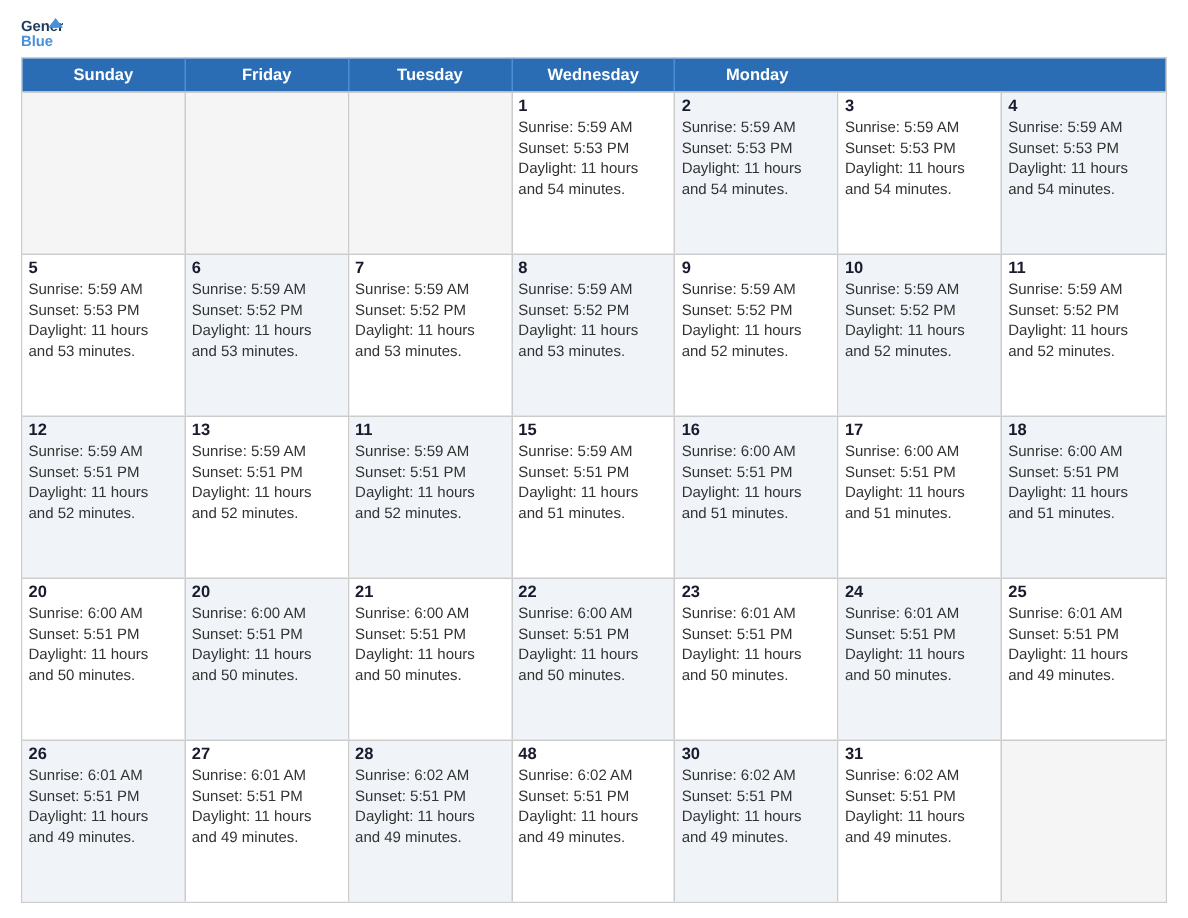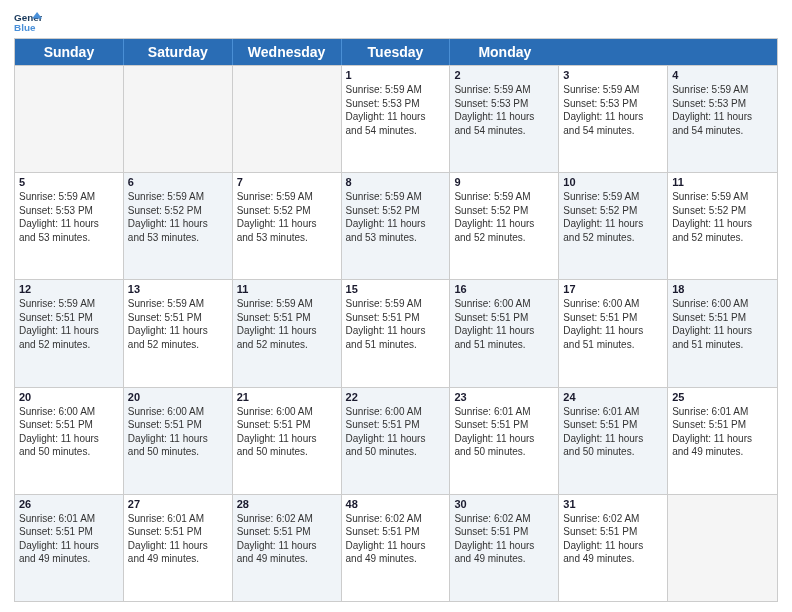--- a/index.html
+++ b/index.html
@@ -52,21 +52,21 @@
       flex-direction: column;
       border: 1px solid #ccc;
     }
     .cal-header {
       display: grid;
       grid-template-columns: repeat(7, 1fr);
       background: #2a6db5;
     }
     .cal-header-cell {
       color: #fff;
-      font-size: 14px;
+      font-size: 11px;
       font-weight: bold;
       text-align: center;
       padding: 5px 2px;
       border-right: 1px solid #4a8fd5;
     }
     .cal-header-cell:last-child { border-right: none; }
     .cal-body {
       flex: 1;
       display: flex;
       flex-direction: column;
@@ -117,23 +117,23 @@
       </div>
     </div>
     <div class="title-area">
       <div class="month-title"></div>
       <div class="subtitle"></div>
     </div>
   </div>
   <div class="calendar">
     <div class="cal-header" id="cal-header">
         <div class="cal-header-cell">Sunday</div>
-        <div class="cal-header-cell">Saturday</div>
+        <div class="cal-header-cell">Friday</div>
+        <div class="cal-header-cell">Tuesday</div>
         <div class="cal-header-cell">Wednesday</div>
-        <div class="cal-header-cell">Tuesday</div>
         <div class="cal-header-cell">Monday</div>
       </div>
     <div class="cal-body" id="cal-body">
         <div class="cal-row">
           <div class="cal-cell empty"></div>
           <div class="cal-cell empty"></div>
           <div class="cal-cell empty"></div>
           <div class="cal-cell">
             <div class="day-num">1</div>
             <div class="cell-info" style="white-space: pre-line;">Sunrise: 5:59 AM

